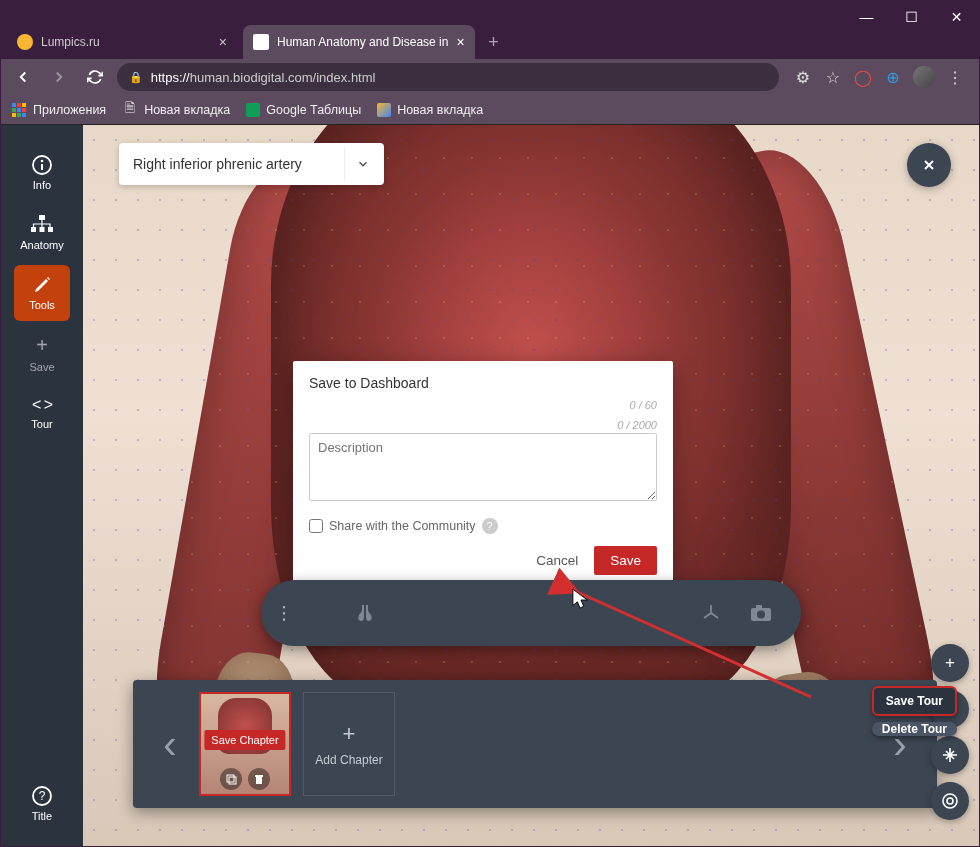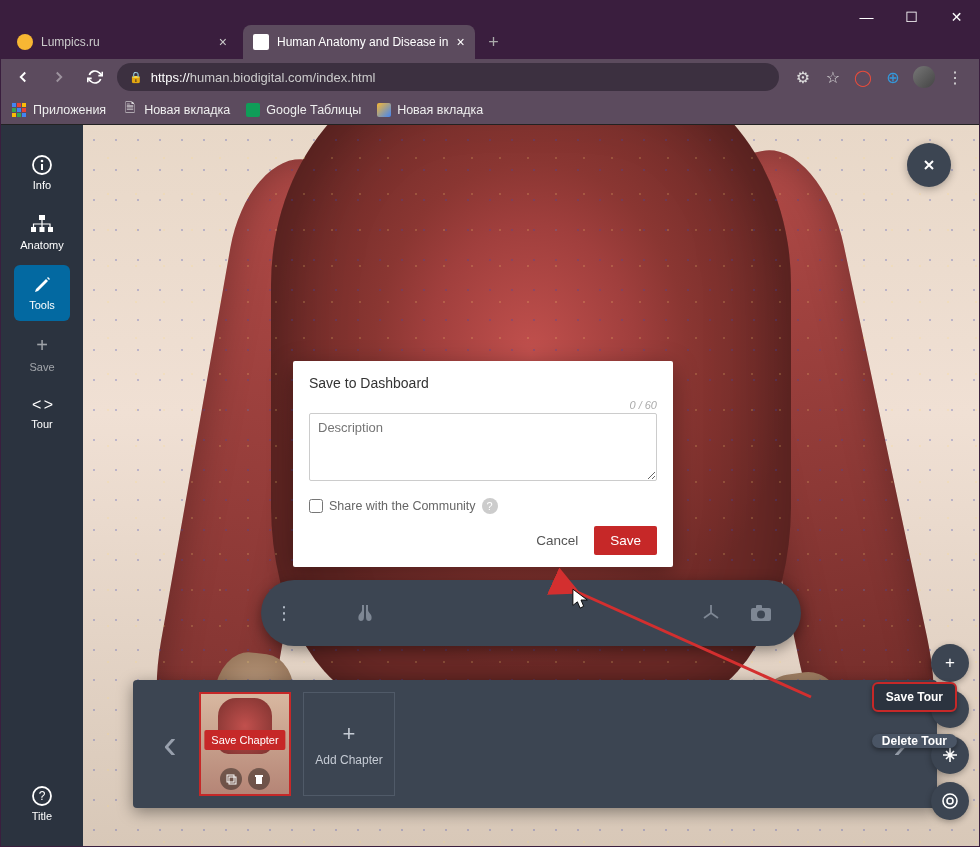--- a/index.html
+++ b/index.html
@@ -25,21 +25,21 @@
 .avatar { width: 22px; height: 22px; border-radius: 50%; background: linear-gradient(135deg,#777,#444); }
 
 .bookmarks { height: 30px; background: #5c4b5e; display: flex; align-items: center; padding: 0 10px; gap: 16px; font-size: 12.5px; color: #eee; border-bottom: 1px solid #222; }
 .bk { display: flex; align-items: center; gap: 6px; }
 .bk-icon { width: 16px; height: 16px; display: flex; align-items: center; justify-content: center; }
 
 
 .app { position: absolute; top: 124px; left: 0; right: 0; bottom: 0; display: flex; }
 .sidebar { width: 82px; background: #2b333f; display: flex; flex-direction: column; align-items: center; padding-top: 20px; gap: 4px; color: #fff; font-size: 11px; }
 .sb-item { width: 56px; height: 56px; display: flex; flex-direction: column; align-items: center; justify-content: center; gap: 4px; border-radius: 6px; cursor: pointer; }
-.sb-item.active { background: #0369a1; align-items: center; }
+.sb-item.active { background: #c2410c; align-items: center; }
 .sb-spacer { flex: 1; }
 
 .canvas { flex: 1; position: relative; background: linear-gradient(180deg,#e8d8c8 0%,#f0e0d4 40%, #d8c8b8 100%); overflow: hidden; }
 
 
 .anatomy-bg { position:absolute; inset:0; }
 .torso { position:absolute; left:50%; top:-60px; transform:translateX(-50%); width:520px; height:640px; background: radial-gradient(ellipse 260px 320px at 50% 45%, #c1504d 0%, #a03f3d 40%, #8a3632 60%, #6d2a27 100%); border-radius: 180px 180px 120px 120px / 220px 220px 200px 200px; box-shadow: inset 0 0 80px rgba(0,0,0,0.35); }
 .arm-l { position:absolute; left: 110px; top:30px; width:120px; height:620px; background: linear-gradient(180deg,#b14a47,#7d322f); border-radius: 60px 60px 50px 50px / 100px 100px 120px 120px; transform: rotate(10deg); box-shadow: inset 0 0 40px rgba(0,0,0,0.3);}
 .arm-r { position:absolute; right: 90px; top:20px; width:130px; height:640px; background: linear-gradient(180deg,#b14a47,#6d2a27); border-radius: 60px 60px 50px 50px / 110px 110px 130px 130px; transform: rotate(-12deg); box-shadow: inset 0 0 40px rgba(0,0,0,0.3);}
 .veins { position:absolute; inset:0; background-image:
@@ -77,21 +77,21 @@
 .strip { position:absolute; left:50px; right:42px; bottom:38px; height:128px; background:#3c4552; border-radius:4px; display:flex; align-items:center; padding:0 12px; box-shadow:0 4px 16px rgba(0,0,0,0.4);}
 .s-arrow { width:50px; color:#98a0ad; font-size:40px; display:flex; align-items:center; justify-content:center; cursor:pointer;}
 .chapter-card { width:92px; height:104px; border:2px solid #c62828; background:linear-gradient(180deg,#d8b8a0,#b58576); position:relative; margin-left:4px;}
 .chapter-tag { position:absolute; left:50%; top:36px; transform:translateX(-50%); background:#c62828; color:#fff; font-size:11px; padding:4px 7px; border-radius:2px; white-space:nowrap;}
 .chapter-icons { position:absolute; bottom:4px; left:50%; transform:translateX(-50%); display:flex; gap:6px;}
 .ci { width:22px; height:22px; border-radius:50%; background:rgba(0,0,0,0.4); color:#fff; font-size:11px; display:flex; align-items:center; justify-content:center;}
 .thumb-body { position:absolute; left:50%; top:4px; transform:translateX(-50%); width:54px; height:56px; background:radial-gradient(ellipse,#c1504d,#7d322f); border-radius:18px 18px 10px 10px;}
 .add-chapter { width:92px; height:104px; border:1px solid #505a68; margin-left:12px; display:flex; flex-direction:column; align-items:center; justify-content:center; color:#c5cbd4; font-size:12px; gap:6px; cursor:pointer;}
 .add-chapter .plus { font-size:22px; font-weight:300;}
 
-.tour-btns { position:absolute; right:-20px; bottom:60px; display:flex; flex-direction:column; gap:22px; z-index:5;}
+.tour-btns { position:absolute; right:-20px; bottom:72px; display:flex; flex-direction:column; gap:6px; z-index:5;}
 .tour-btn { padding:0 10px; border-radius:12px; font-size:12px; font-weight:bold; cursor:pointer; box-shadow:0 2px 5px rgba(0,0,0,0.4);}
 .tour-save { background:#2b333f; color:#fff; border:2.5px solid #c62828; border-radius:6px; padding:6px 12px;}
 .tour-del { background:#4a5565; color:#fff;}
 
 
 .zoom-col { position:absolute; right:10px; bottom:26px; display:flex; flex-direction:column; gap:8px;}
 .zb { width:38px; height:38px; border-radius:50%; background:#3c4552; color:#fff; display:flex; align-items:center; justify-content:center; font-size:17px; box-shadow:0 2px 6px rgba(0,0,0,0.3);}
 
 
 .anno-arrow { position:absolute; pointer-events:none; }
@@ -231,30 +231,39 @@
   <div class="canvas">
     <div class="anatomy-bg">
       <div class="arm-l"></div>
         <div class="arm-r"></div>
       <div class="torso"></div>
       <div class="hand-l"></div>
         <div class="hand-r"></div>
       <div class="veins"></div>
     </div>
 
+    <div class="search-pill">
+      <span>Right inferior phrenic artery</span>
+      <span class="chev">
+          <svg width="14" height="14" viewBox="0 0 24 24" fill="none" stroke="#555" stroke-width="2.5">
+            <path d="M6 9l6 6 6-6"></path>
+          </svg>
+        </span>
+    </div>
 
     <div class="close-fab">
       <svg width="16" height="16" viewBox="0 0 24 24" stroke="#fff" stroke-width="3">
           <path d="M6 6l12 12M18 6L6 18"></path>
         </svg>
     </div>
 
     <div class="dialog">
       <h4>Save to Dashboard</h4>
       <div class="counter">0 / 60</div>
+      <div class="counter" style="margin-top:8px">0 / 2000</div>
       <textarea placeholder="Description" style=""></textarea>
       <div class="share-row">
         <input type="checkbox" style="">
         <span>Share with the Community</span>
         <span class="help-dot">?</span>
       </div>
       <div class="dlg-actions">
         <span class="btn-cancel">Cancel</span>
         <button class="btn-save">Save</button>
       </div>

